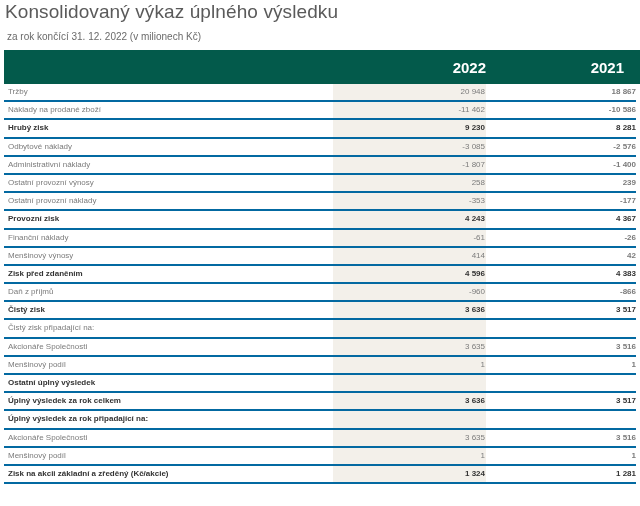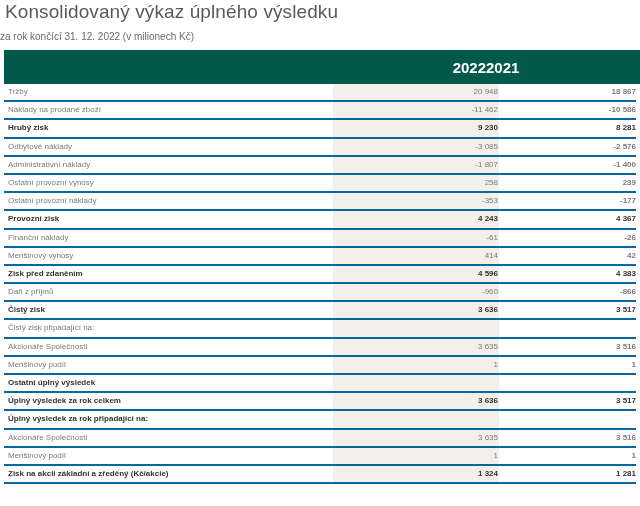--- a/index.html
+++ b/index.html
@@ -6,40 +6,40 @@
   body {
     width: 640px; height: 506px; overflow: hidden; position: relative;
     font-family: "Liberation Sans", "DejaVu Sans", sans-serif;
   }
   .title {
     position: absolute; left: 5px; top: 1px;
     font-size: 19px; color: #5a5a5a; font-weight: normal; letter-spacing: 0.1px;
     margin: 0;
   }
   .subtitle {
-    position: absolute; left: 0; top: 31px;
+    position: absolute; left: 7px; top: 31px;
     font-size: 10px; color: #6a6a6a;
   }
   .table {
     position: absolute; left: 4px; top: 50px; width: 636px;
   }
   .thead {
     height: 34px; background: #035a4b; display: flex; align-items: center;
     color: #ffffff; font-weight: bold; font-size: 15px;
   }
   .thead .c-label { width: 329px; }
   .thead .c-2022 { width: 153px; text-align: right; padding-right: 0; box-sizing: border-box; }
-  .thead .c-2021 { flex: 1; padding-right: 16px; box-sizing: border-box; }
+  .thead .c-2021 { flex: 1; text-align: right; padding-right: 16px; box-sizing: border-box; }
   .row {
     display: flex; height: 16.2px; border-bottom: 2px solid #0369a1;
     width: 632px; font-size: 8px; line-height: 16.2px; color: #7b7b7b;
   }
   .row.bold { color: #333333; font-weight: bold; justify-content: center; }
   .row .c-label { width: 329px; padding-left: 4px; box-sizing: border-box; white-space: nowrap; }
-  .row .c-2022 { width: 166px; background: #f3f0ea; text-align: right; box-sizing: border-box; padding-right: 1px; }
+  .row .c-2022 { width: 153px; background: #f3f0ea; text-align: right; box-sizing: border-box; padding-right: 1px; }
   .row .c-2021 { flex: 1; text-align: right; box-sizing: border-box; padding-right: 0; font-weight: bold; }
 </style>
 </head>
 <body>
 
 <h1 class="title">Konsolidovaný výkaz úplného výsledku</h1>
 <div class="subtitle">za rok končící 31. 12. 2022 (v milionech Kč)</div>
 
 <div class="table">
   <div class="thead">

